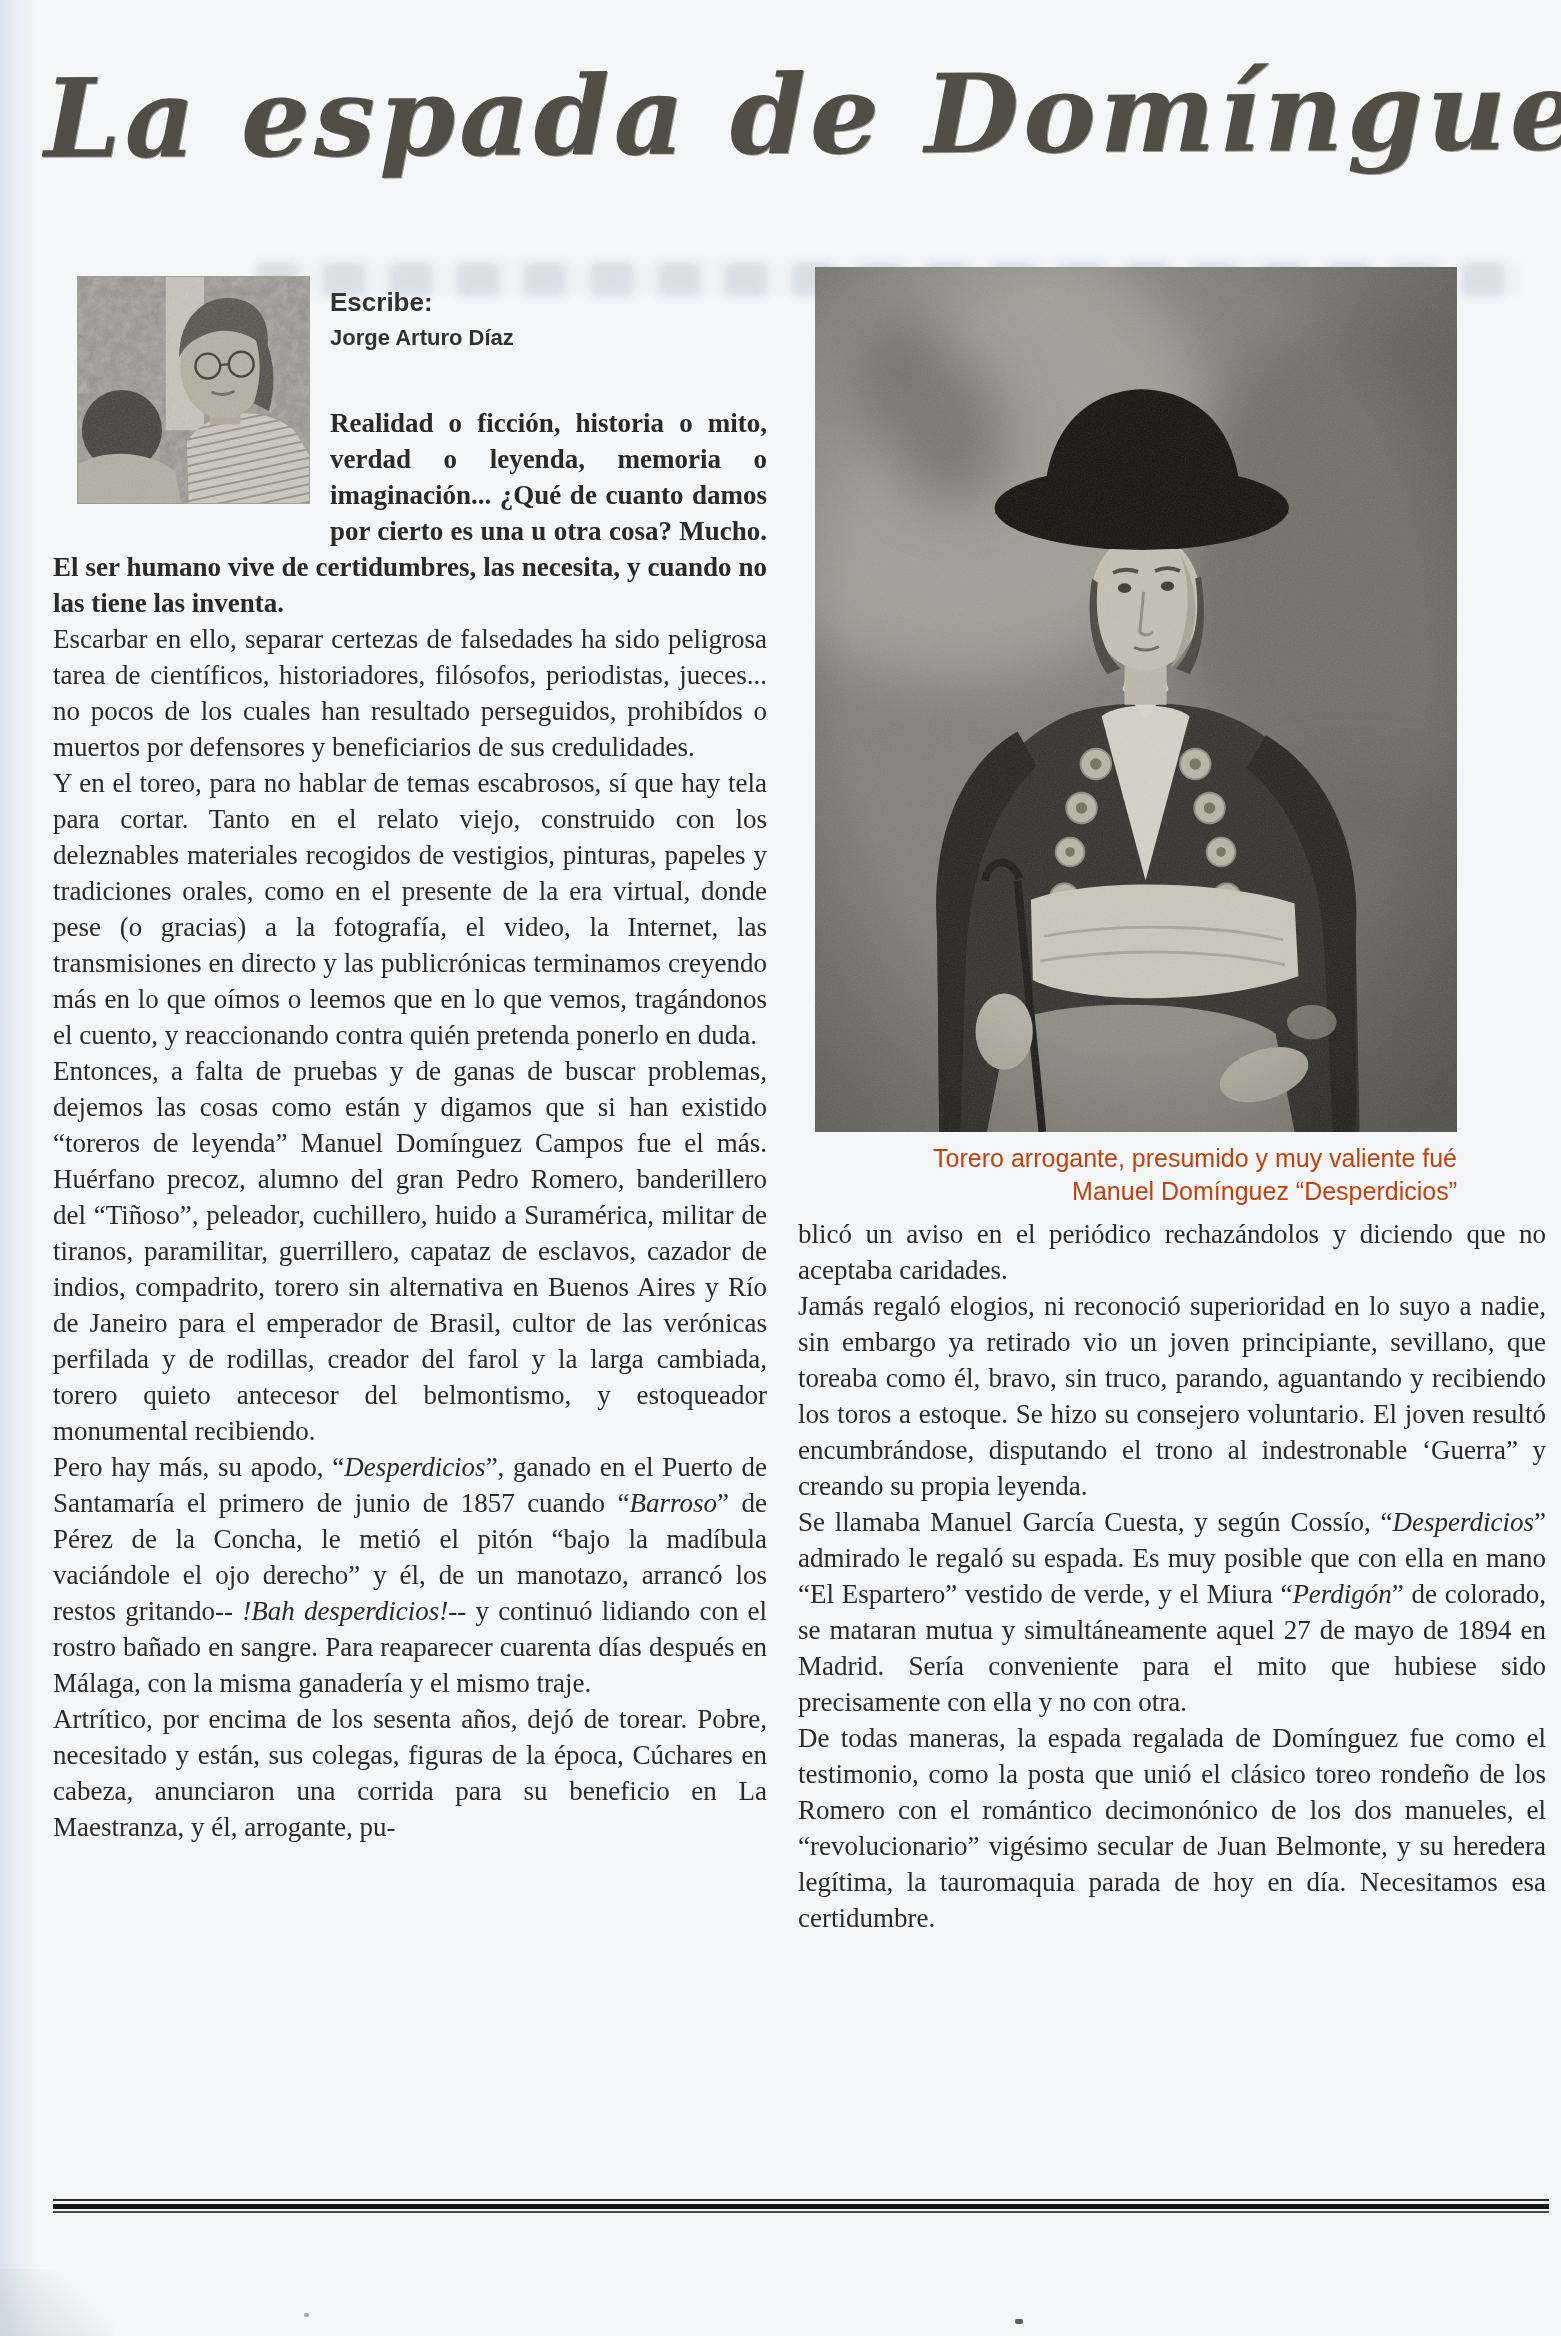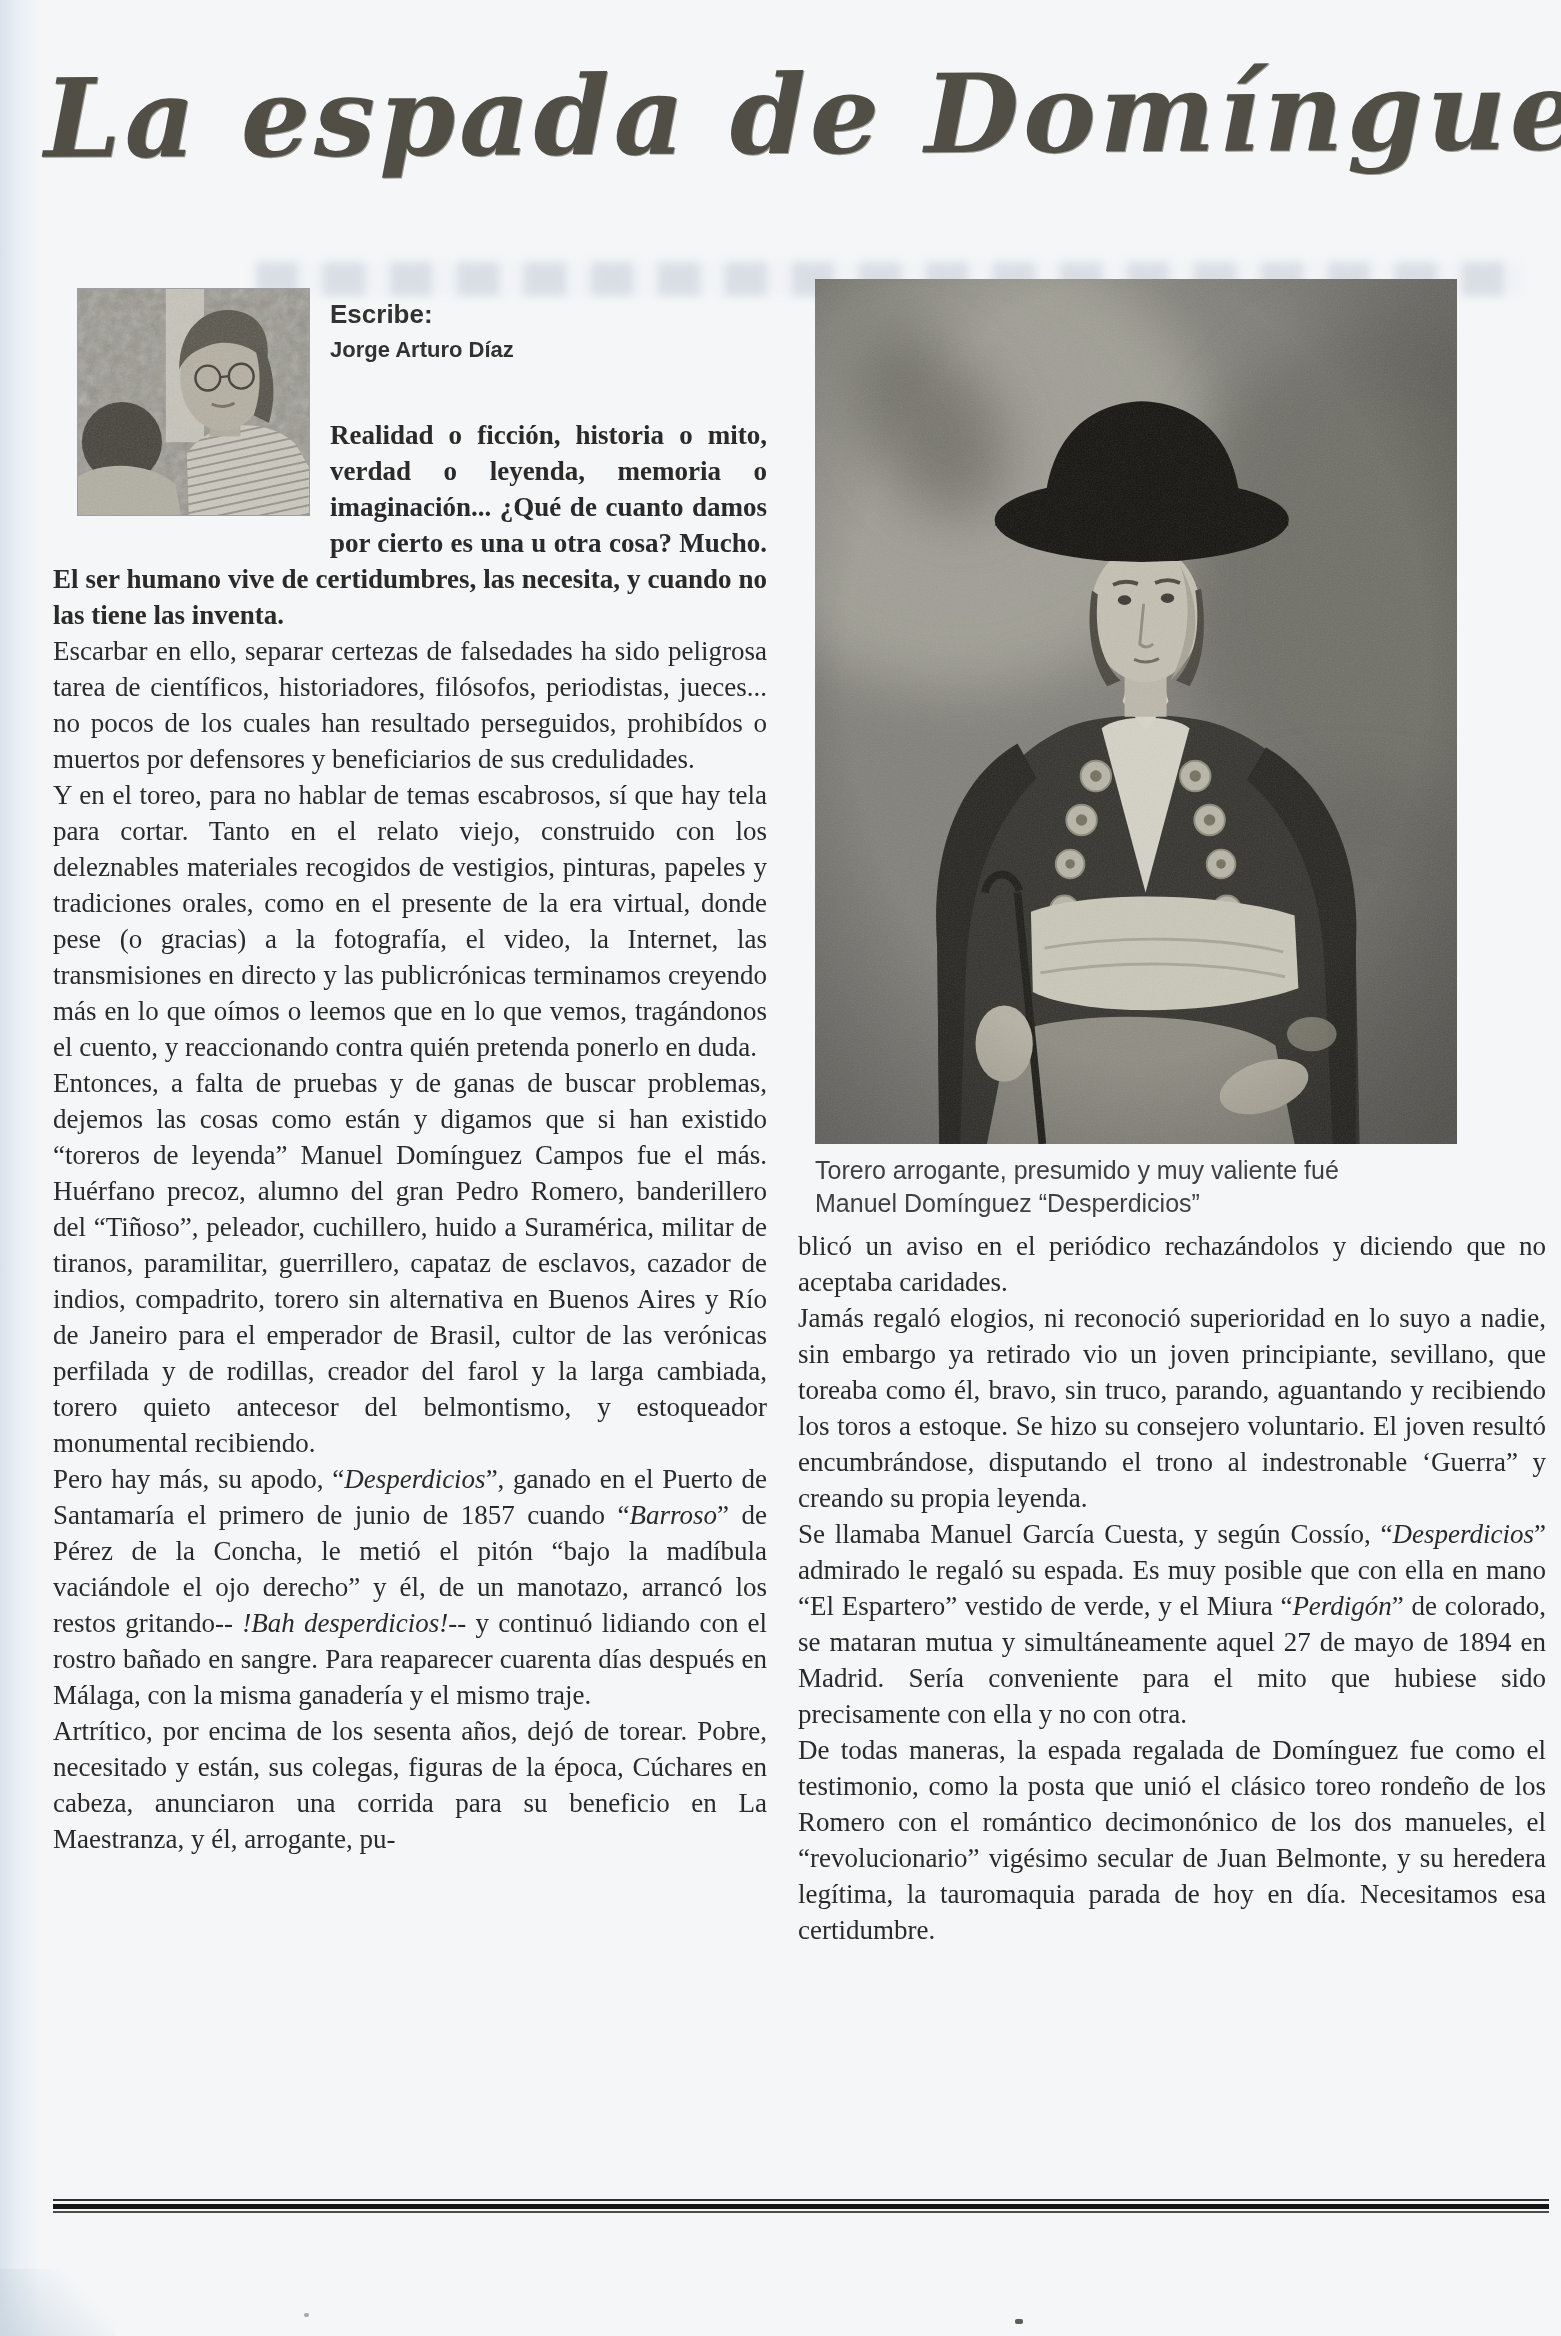--- a/index.html
+++ b/index.html
@@ -34,21 +34,21 @@
     transform:rotate(-0.3deg);
     text-shadow:1px 1px 0 rgba(80,78,69,.55);
   }
   .ghost-band{
     position:absolute;left:256px;right:40px;top:262px;height:34px;
     background:repeating-linear-gradient(90deg,
       rgba(128,144,166,.42) 0 42px, rgba(128,144,166,.05) 42px 67px);
     filter:blur(4.8px);opacity:.55;border-radius:4.8px;z-index:2;
   }
   .columns{
-    position:absolute;top:279px;left:53px;right:17px;
+    position:absolute;top:267px;left:53px;right:17px;
     display:flex;gap:31px;z-index:3;
   }
   .col{font-size:27px;line-height:36px;text-align:justify;}
   .col-left{width:714px;flex:none;}
   .col-right{width:748px;flex:none;}
   .col p{margin:0;}
   .b{font-weight:normal;}
   .i{font-style:italic;}
   .author-photo{
     float:left;width:231px;height:226px;
@@ -60,22 +60,22 @@
     font-family:"Liberation Sans", sans-serif;
     font-weight:bold;color:#323230;text-align:left;
   }
   .byline-label{font-size:26px;line-height:32.5px;}
   .byline-author{font-size:22px;line-height:38px;}
   .col-left p.first{margin-top:48px;font-weight:bold;}
   .portrait-figure{margin:0 0 0 17px;width:642px;}
   .portrait{width:642px;height:865px;display:block;}
   .portrait-caption{
     font-family:"Liberation Sans", sans-serif;
-    font-size:25px;line-height:33px;color:#404040;
-    text-align:left;padding-top:9.6px;font-weight:normal;
+    font-size:25px;line-height:33px;color:#c2410c;
+    text-align:right;padding-top:9.6px;font-weight:normal;
   }
   .col-right p.first{margin-top:8px;}
   .bottom-rule{position:absolute;left:53px;right:13.4px;top:2199px;z-index:3;}
   .rule-thin-top{height:1.9px;background:#2e2e2c;margin-bottom:2.9px;}
   .rule-thick{height:4.8px;background:#151513;margin-bottom:2.9px;}
   .rule-thin-bottom{height:1.9px;background:#4a4a46;}
 </style>
 </head>
 <body>
 

